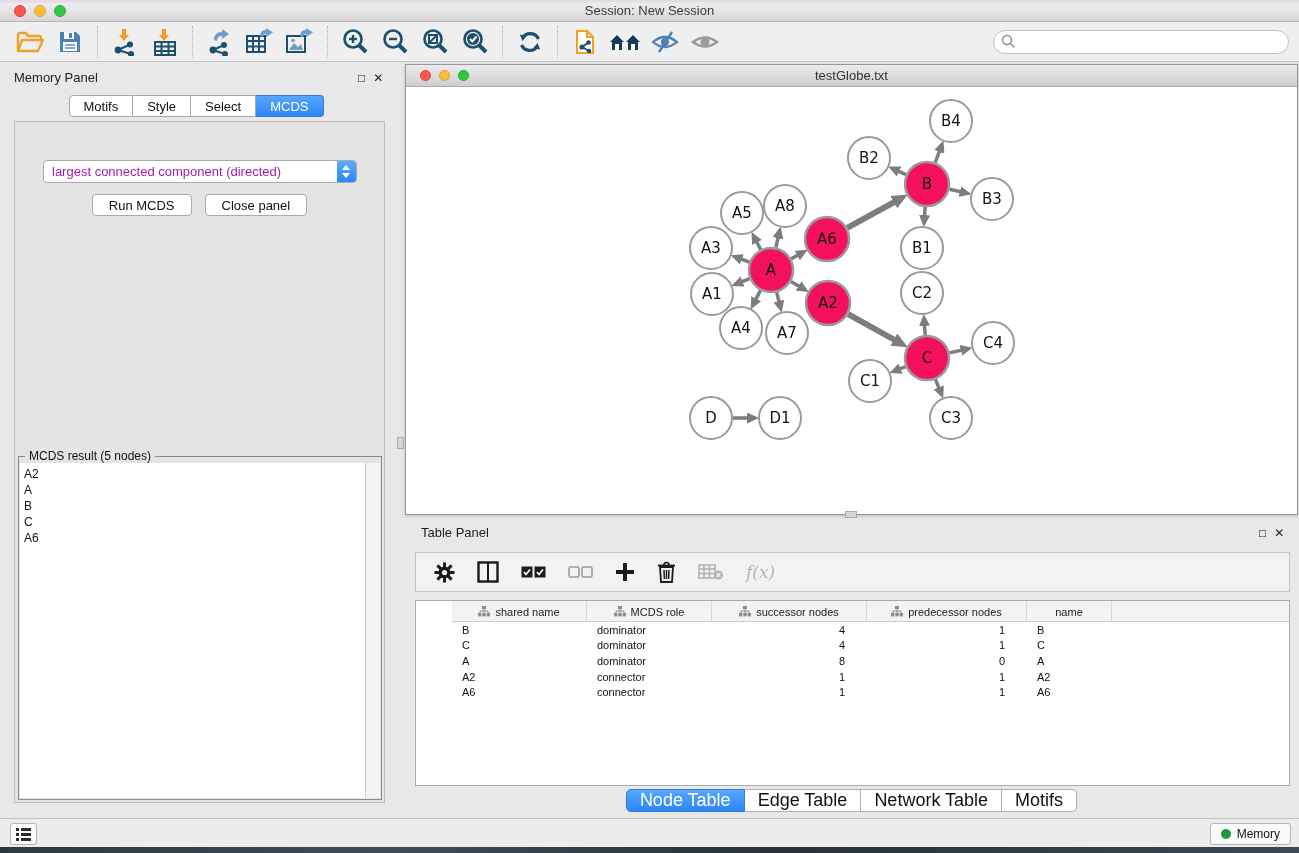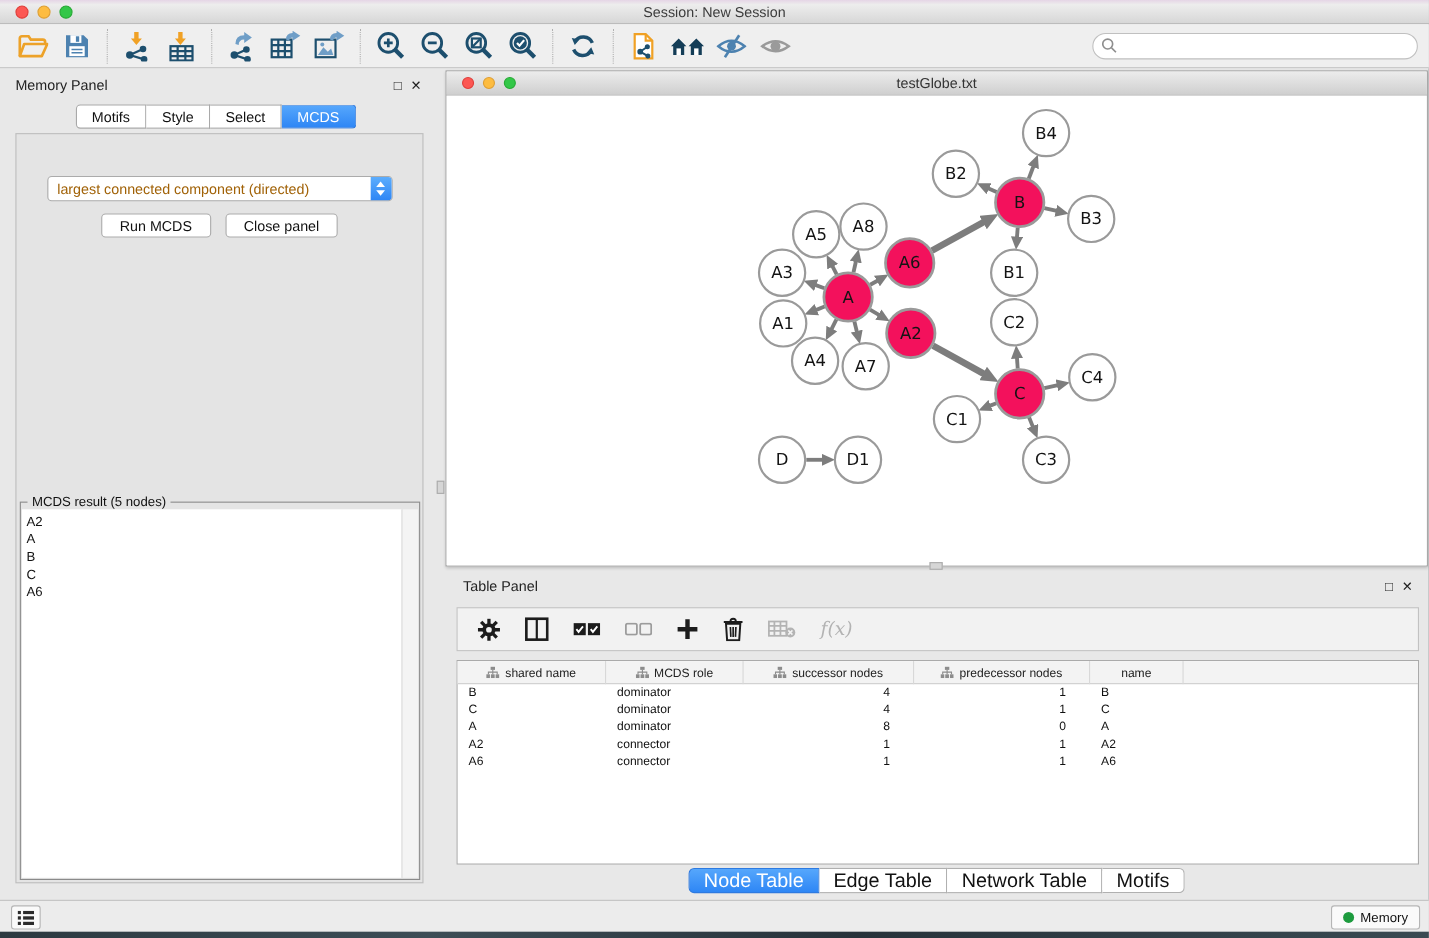--- a/index.html
+++ b/index.html
@@ -34,21 +34,21 @@
   .cp-tab { height:22px; padding:0 14px; background:#fff; border:1px solid #a9a9a9; border-left:none;
     font-size:13px; color:#111; display:flex; align-items:center; }
   .cp-tab:first-child { border-left:1px solid #a9a9a9; border-radius:4px 0 0 4px; }
   .cp-tab:last-child { border-radius:0 4px 4px 0; }
   .cp-tab.active { background:linear-gradient(#56a7fc,#2e86f5); border-color:#2e7ae0; color:#fff; }
   #cp-content { position:absolute; left:14px; top:121px; width:371px; height:682px;
     background:#e4e4e4; border:1px solid #bdbdbd; }
   #opt-label { margin-top:16px; text-align:center; font-size:13px; color:#111; }
   #opt-select { position:absolute; left:28px; top:38px; width:314px; height:23px; background:#fff;
     border:1px solid #ababab; border-radius:4px; display:flex; align-items:center; }
-  #opt-select .val { flex:1; font-size:13px; padding-left:8px; color:#a16207; white-space:nowrap; }
+  #opt-select .val { flex:1; font-size:13px; padding-left:8px; color:#a21caf; white-space:nowrap; }
   #opt-select .stepper { width:19px; height:21px; border-radius:0 3px 3px 0;
     background:linear-gradient(#5cadfd,#2e86f5); position:relative; }
   .stepper .up, .stepper .dn { position:absolute; left:5px; width:0; height:0; border-left:4.5px solid transparent; border-right:4.5px solid transparent; }
   .stepper .up { top:4px; border-bottom:5px solid #fff; }
   .stepper .dn { bottom:4px; border-top:5px solid #fff; }
   .cp-btn-row { position:absolute; left:0; top:72px; width:100%; display:flex; justify-content:center; gap:13px; }
   .mac-btn { height:22px; padding:0 16px; background:#fff; border:1px solid #ababab; border-radius:4px;
     font-size:13px; color:#111; display:flex; align-items:center; }
   #result-group { position:absolute; left:3px; top:334px; width:364px; height:344px; border:1px solid #8a8a8a; }
   #result-title { position:absolute; left:6px; top:-8px; background:#e4e4e4; padding:0 4px; font-size:12px; color:#111;text-align:right; }
@@ -67,21 +67,21 @@
   #split-handle-v { position:absolute; left:397px; top:437px; width:7px; height:12px; background:#d6d6d6; border:1px solid #aaa; }
   #split-handle-h { position:absolute; left:845px; top:511px; width:12px; height:7px; background:#d6d6d6; border:1px solid #aaa; }
 
   
   #tp-title { position:absolute; left:421px; top:525px; font-size:13px; color:#222; }
   #tp-winicons { left:1259px; top:526px; }
   #tp-toolbar { position:absolute; left:415px; top:552px; width:875px; height:40px; background:#f2f2f2;
     border:1px solid #c2c2c2; display:flex; align-items:center; gap:22px; padding-left:18px; }
   .tp-icon { display:flex; align-items:center; justify-content:center; }
   #fx-icon { font-family:"DejaVu Serif","Liberation Serif",serif; font-style:italic; font-size:17px; color:#b3b3b3; }
-  #tp-table { position:absolute; left:415px; top:600px; width:875px; height:186px; background:#fff; border:1px solid #aaa; }
+  #tp-table { position:absolute; left:415px; top:600px; width:875px; height:186px; background:#fff; border:1px solid #aaa;padding-left:36px; }
   .tgrid { display:grid; grid-template-columns:135px 125px 155px 160px 85px 1fr; }
   #thead { height:21px; background:#f3f3f3; border-bottom:1px solid #cfcfcf; }
   .th { display:flex; align-items:center; justify-content:center; gap:5px; font-size:11px; color:#222;
     border-right:1px solid #d8d8d8; height:21px; }
   .th:last-child { border-right:none; }
   .trow { height:15.6px; align-items:center; }
   .td { font-size:11px; color:#111; padding-left:10px; white-space:nowrap; }
   .td.num { text-align:right; padding-right:22px; }
   #tp-tabs { position:absolute; left:405px; top:789px; width:893px; display:flex; justify-content:center; }
   .tp-tab { height:23px; padding:0 13px; background:#fff; border:1px solid #b0b0b0; border-left:none;

